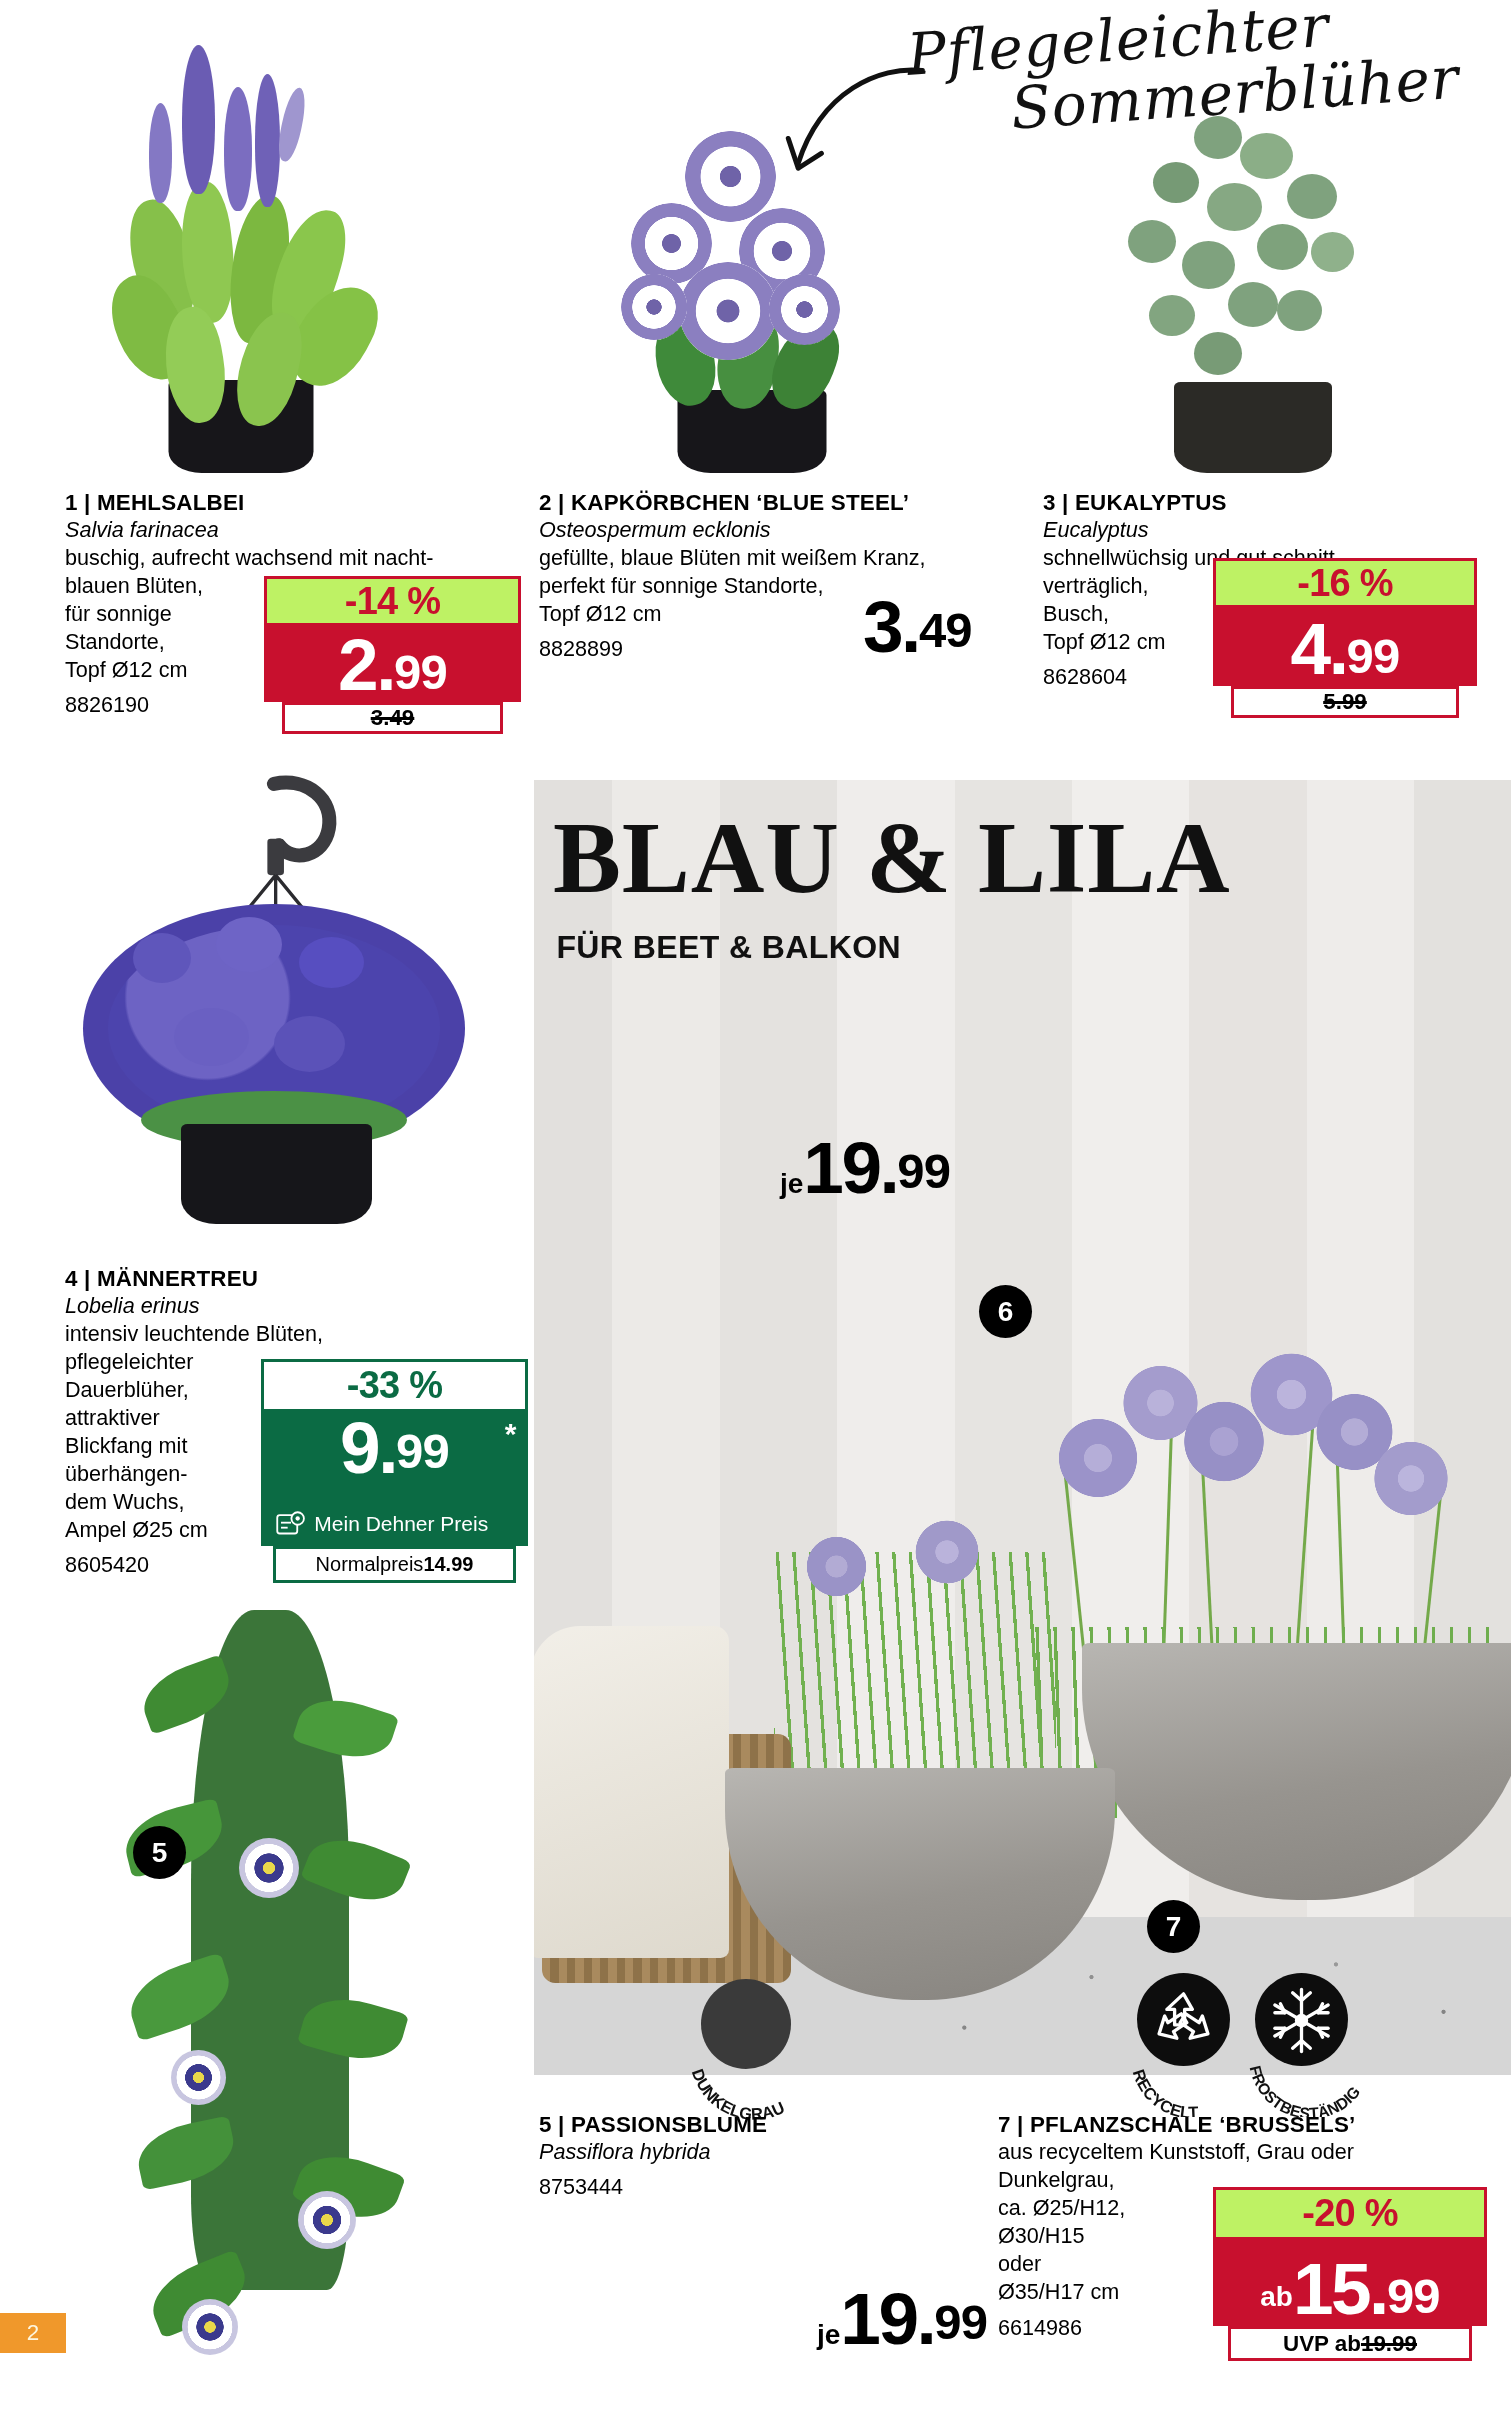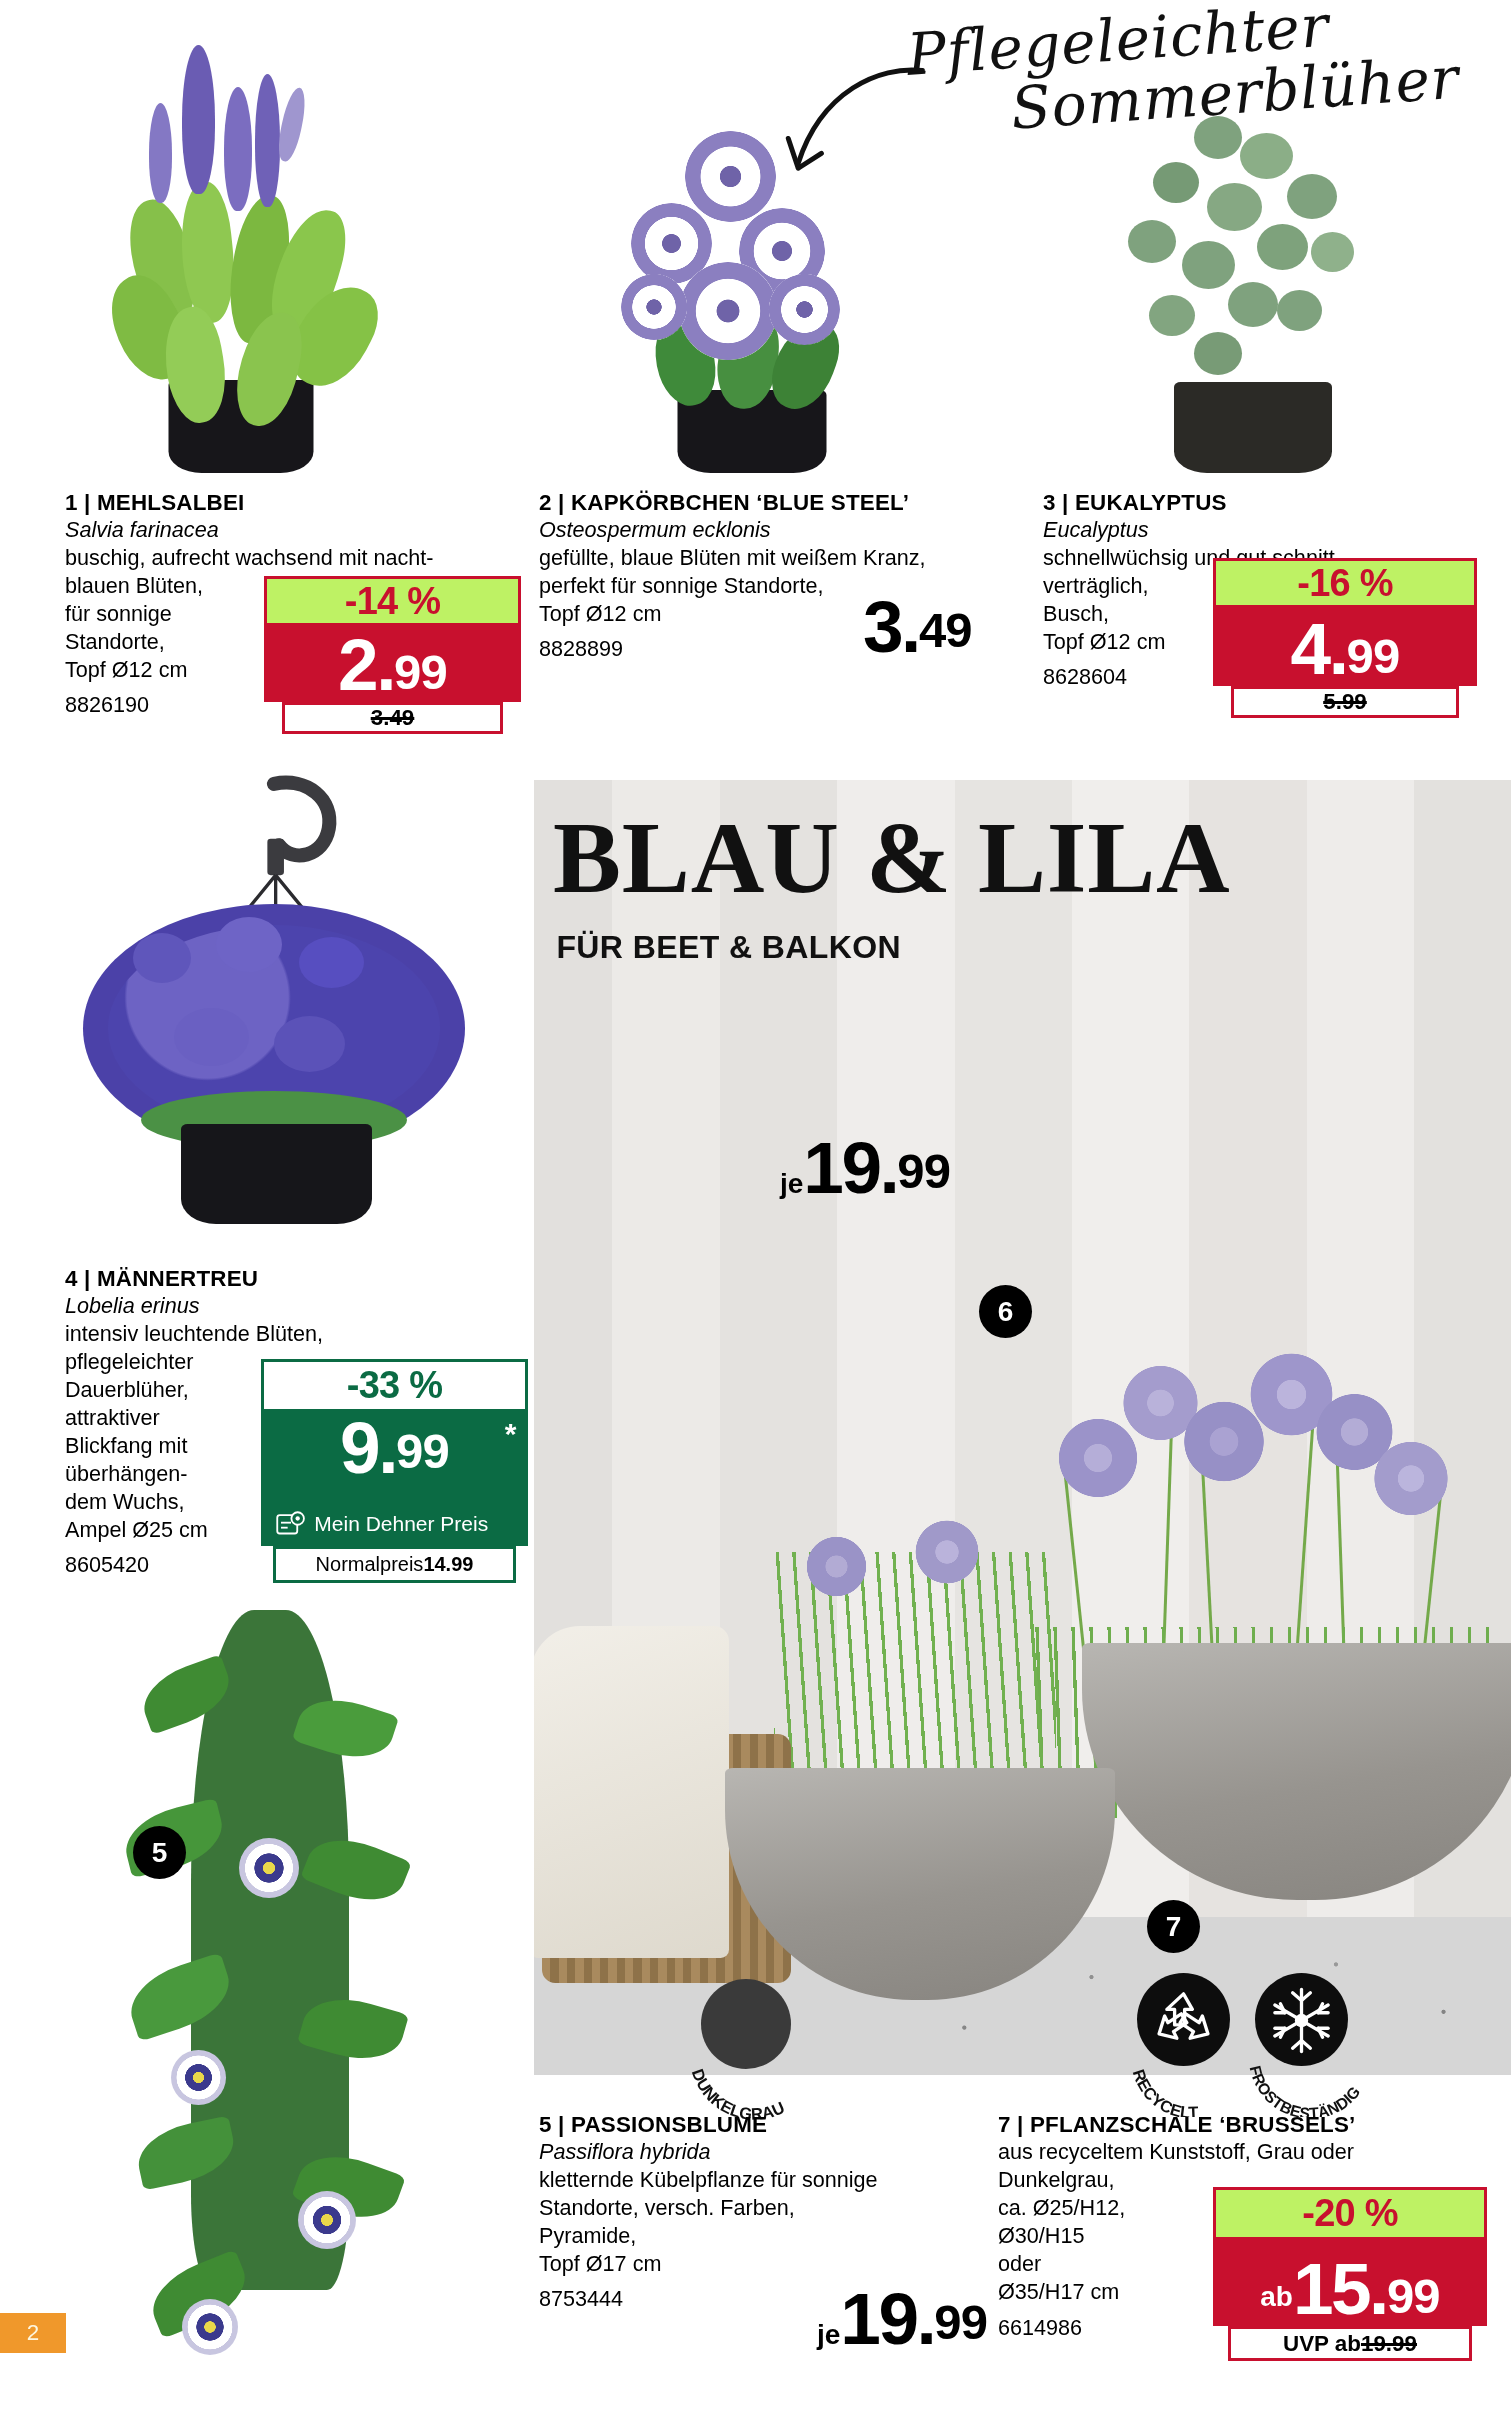--- a/index.html
+++ b/index.html
@@ -452,26 +452,20 @@
     <text font-family="Liberation Sans, sans-serif" font-size="19" font-weight="bold" fill="#111">
       <textPath href="#arcC" startOffset="1%">FROSTBESTÄNDIG</textPath>
     </text>
   </svg>
 
   <div style="position:absolute; left:539px; top:2112px; width:515px;">
     <div class="prod-title">
       <span>5</span> | <span>PASSIONSBLUME</span>
     </div>
     <div class="prod-latin">Passiflora hybrida</div>
-    <div class="prod-desc">
-      <div>kletternde Kübelpflanze für sonnige</div>
-        <div>Standorte, versch. Farben,</div>
-      <div>Pyramide,</div>
-        <div>Topf Ø17 cm</div>
-    </div>
     <div class="prod-sku">8753444</div>
   </div>
   <div class="plain-price" style="left:817px; top:2288px;">
     <span class="prefix">je</span><span class="big-price">19.</span><span class="cents">99</span>
   </div>
 
   <div style="position:absolute; left:998px; top:2112px; width:498px;">
     <div class="prod-title">
       <span>7</span> | <span>PFLANZSCHALE ‘BRUSSELS’</span>
     </div>

